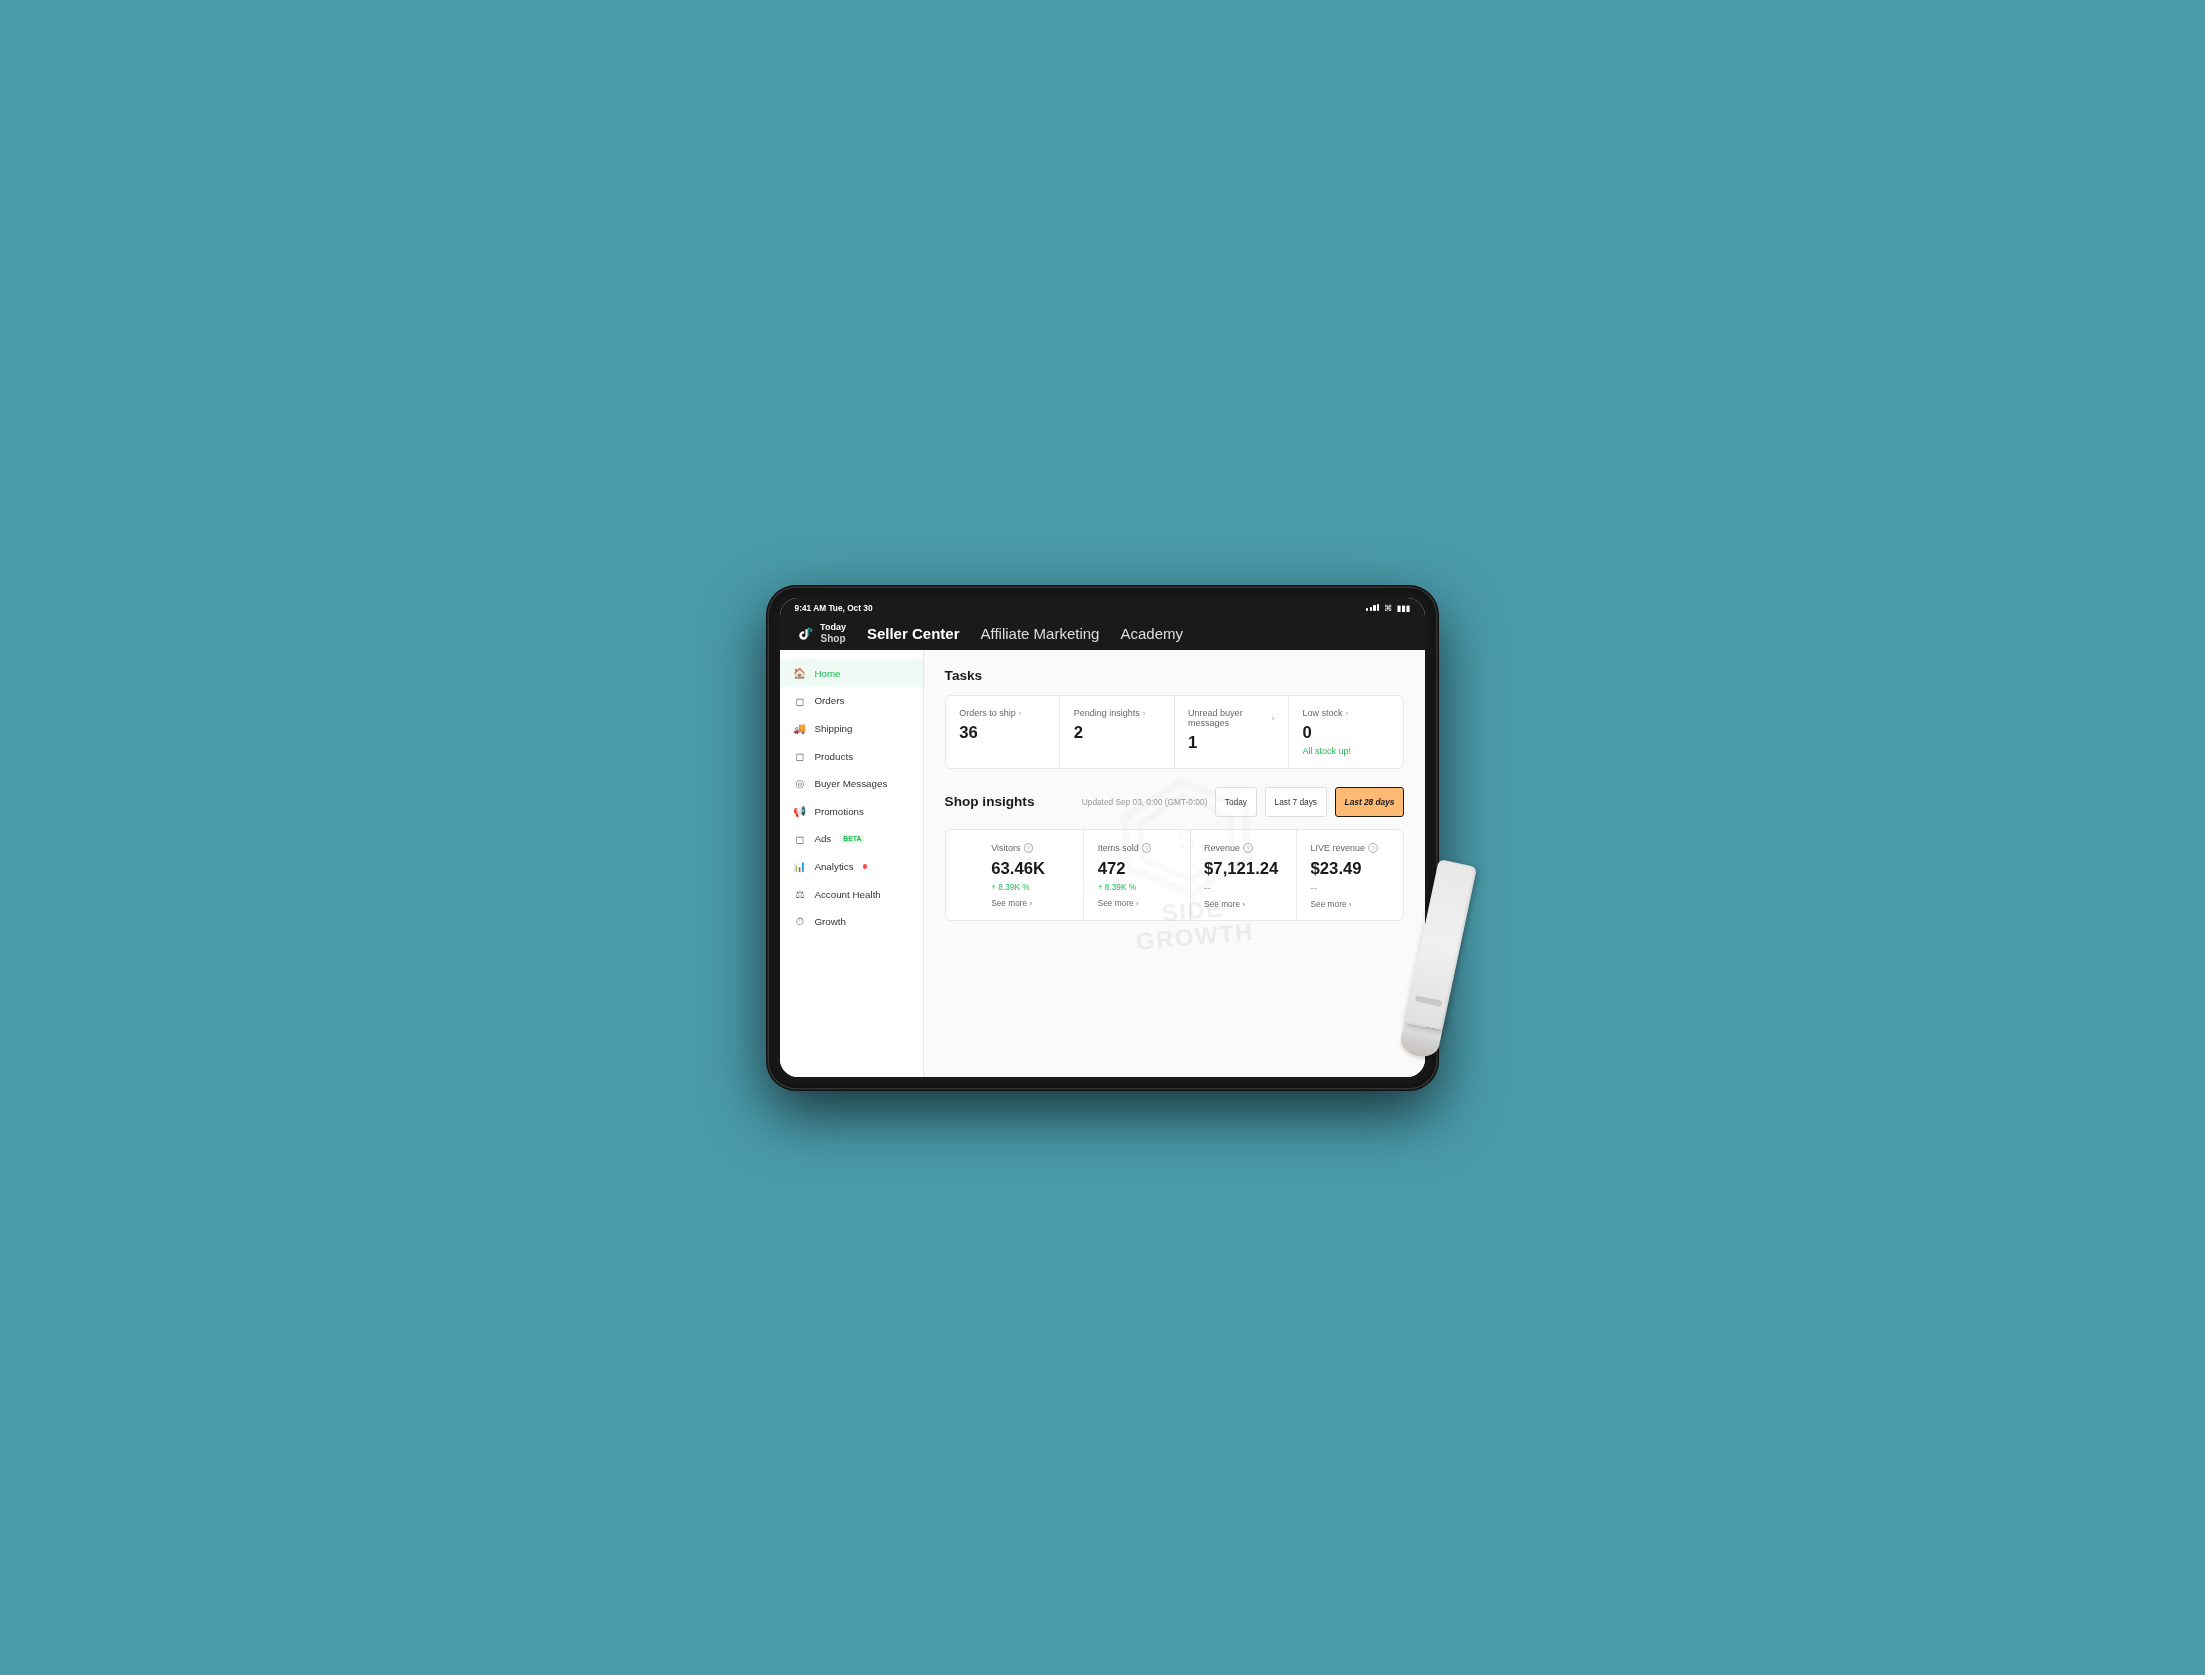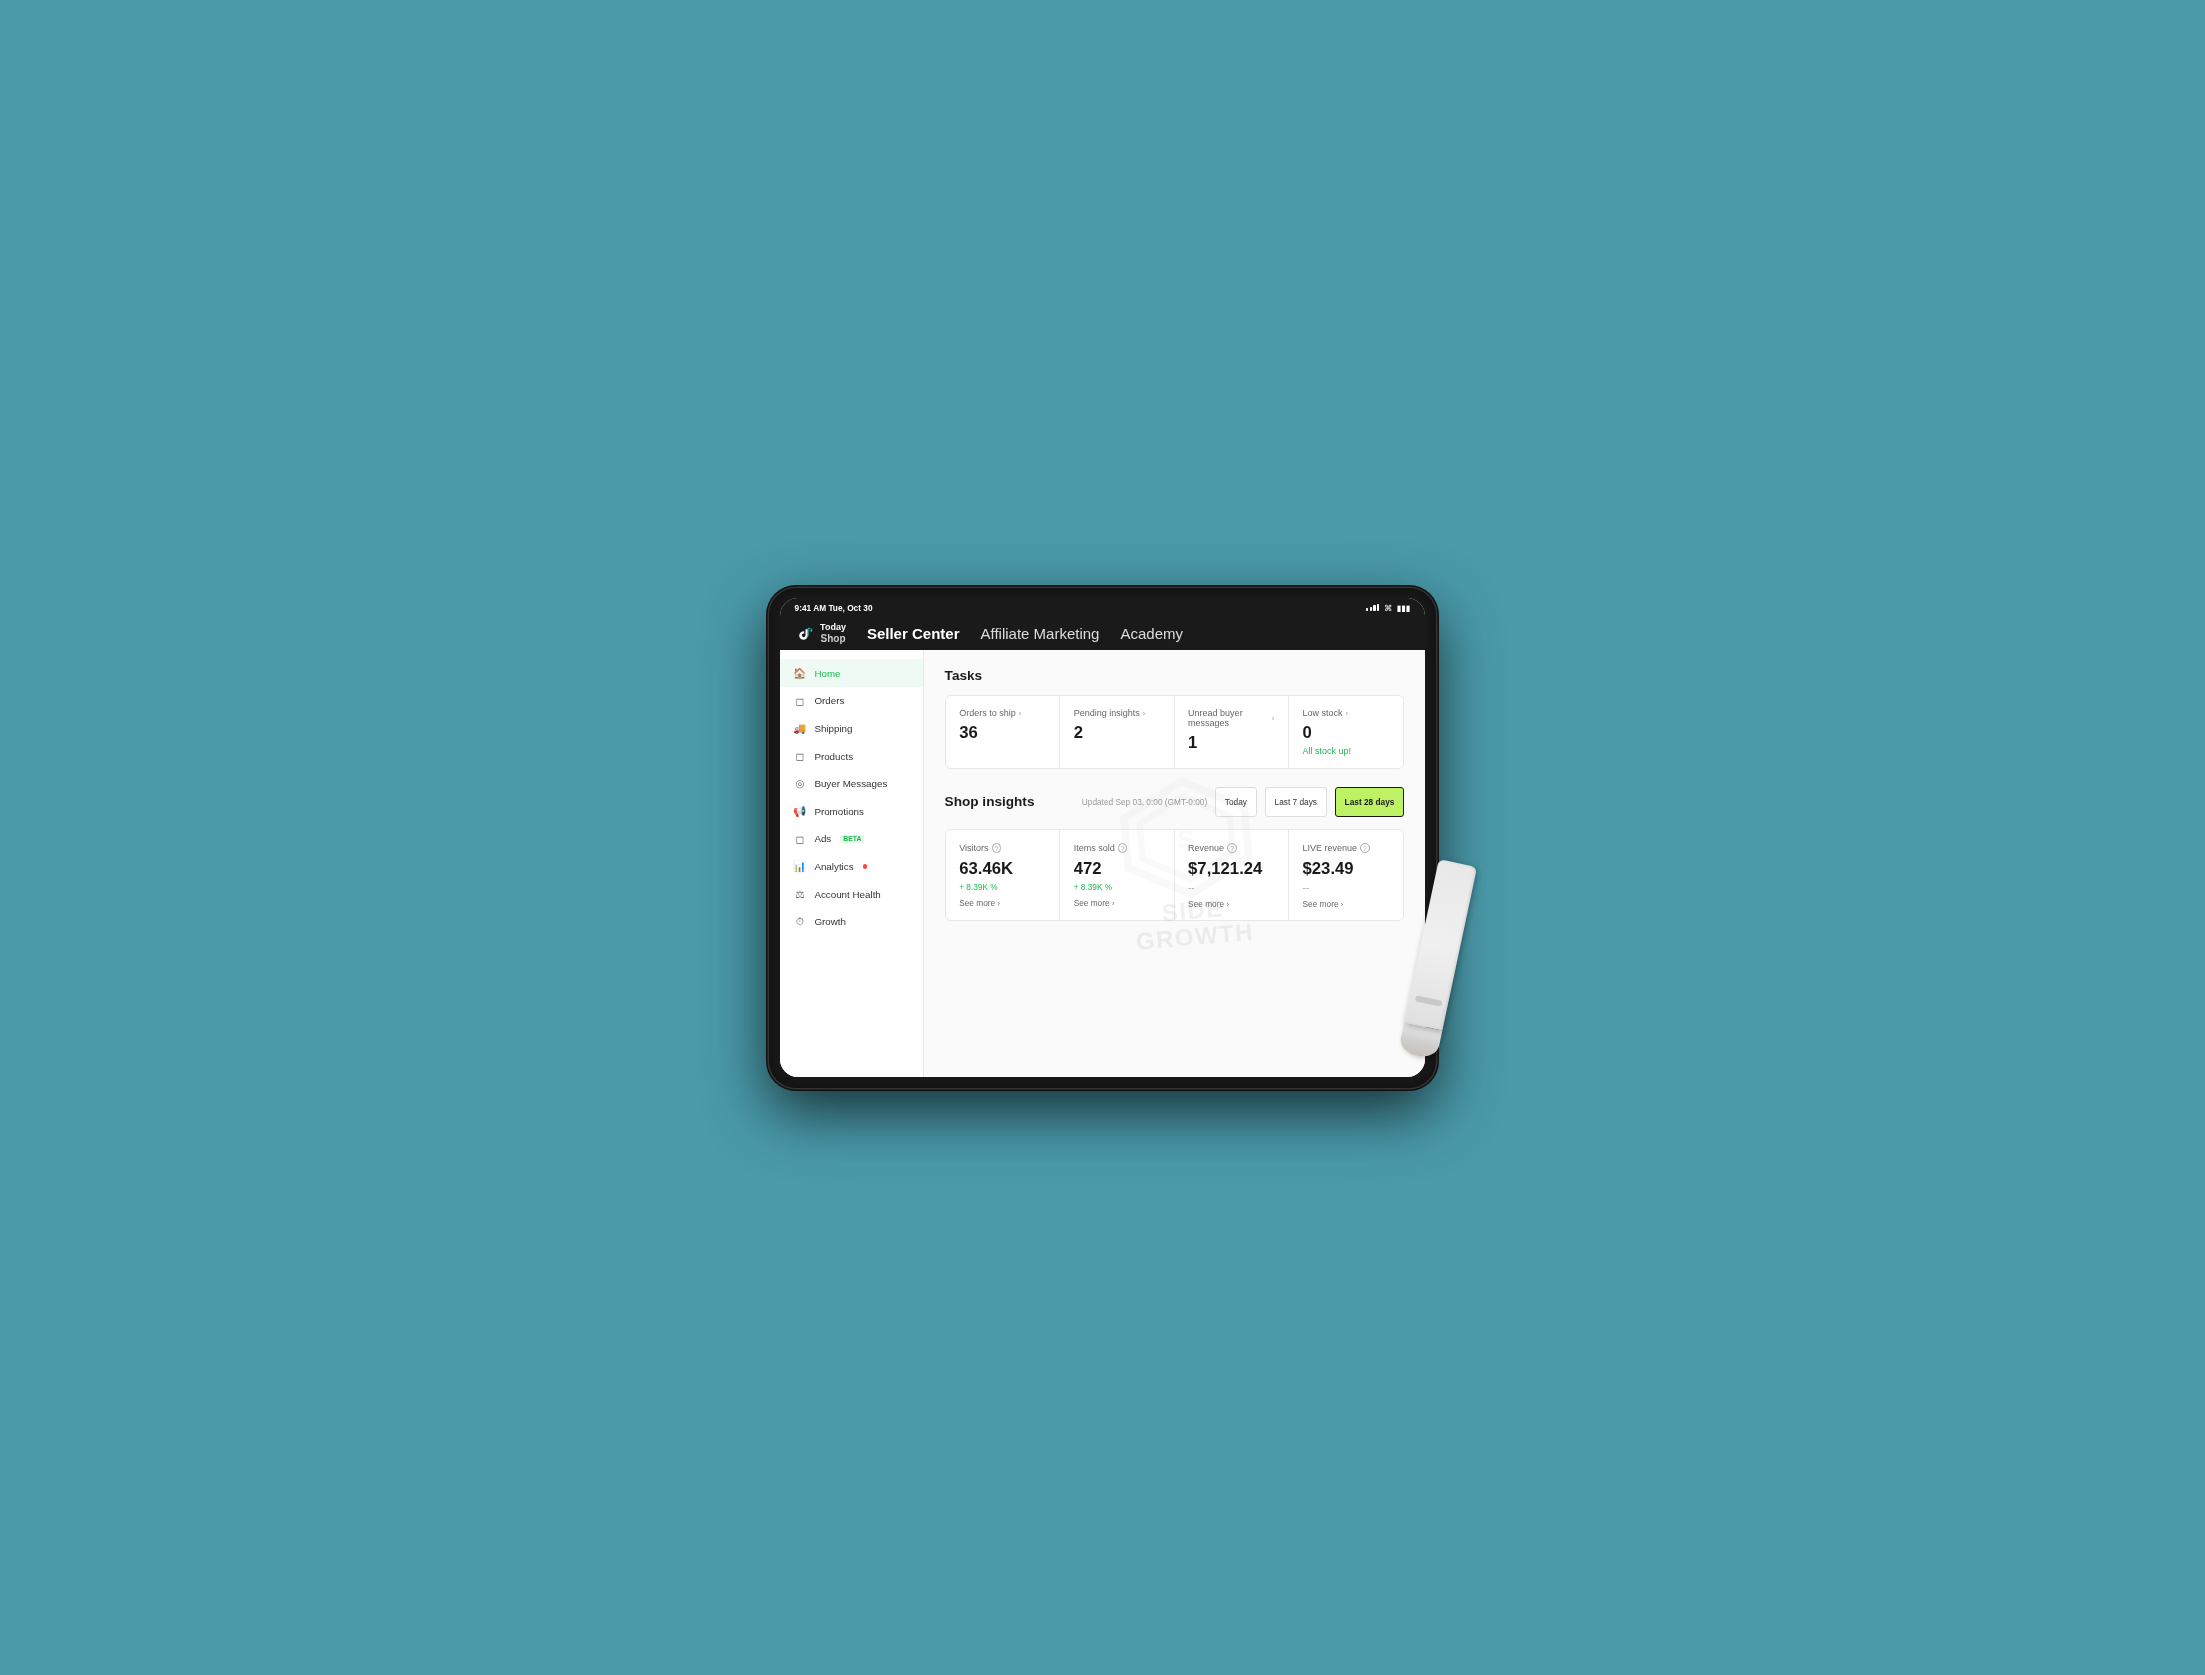--- a/index.html
+++ b/index.html
@@ -223,33 +223,35 @@
       padding: 9px 9px;
       border: 0.8px solid #ddd;
       border-radius: 3px;
       background: white;
       font-size: 8.3px;
       cursor: pointer;
       color: #333;
     }
     .period-btn.active {
       border-color: #1a1a1a;
-      background: #bef264;
+      background: #fdba74;
       font-weight: 600;
       color: #1a1a1a;
+      font-style: italic;
     }
 
     .metrics-grid {
       display: grid;
       grid-template-columns: repeat(4, 1fr);
       gap: 0;
       background: white;
       border: 0.8px solid #e8e8e8;
       border-radius: 6px;
       overflow: hidden;
+      padding-left: 32px;
     }
     .metric-item {
       padding: 13.6px 13.6px 10.6px;
       border-right: 0.8px solid #e8e8e8;
     }
     .metric-item:last-child { border-right: none; }
     .metric-label {
       font-size: 9px;
       color: #666;
       margin-bottom: 6px;

